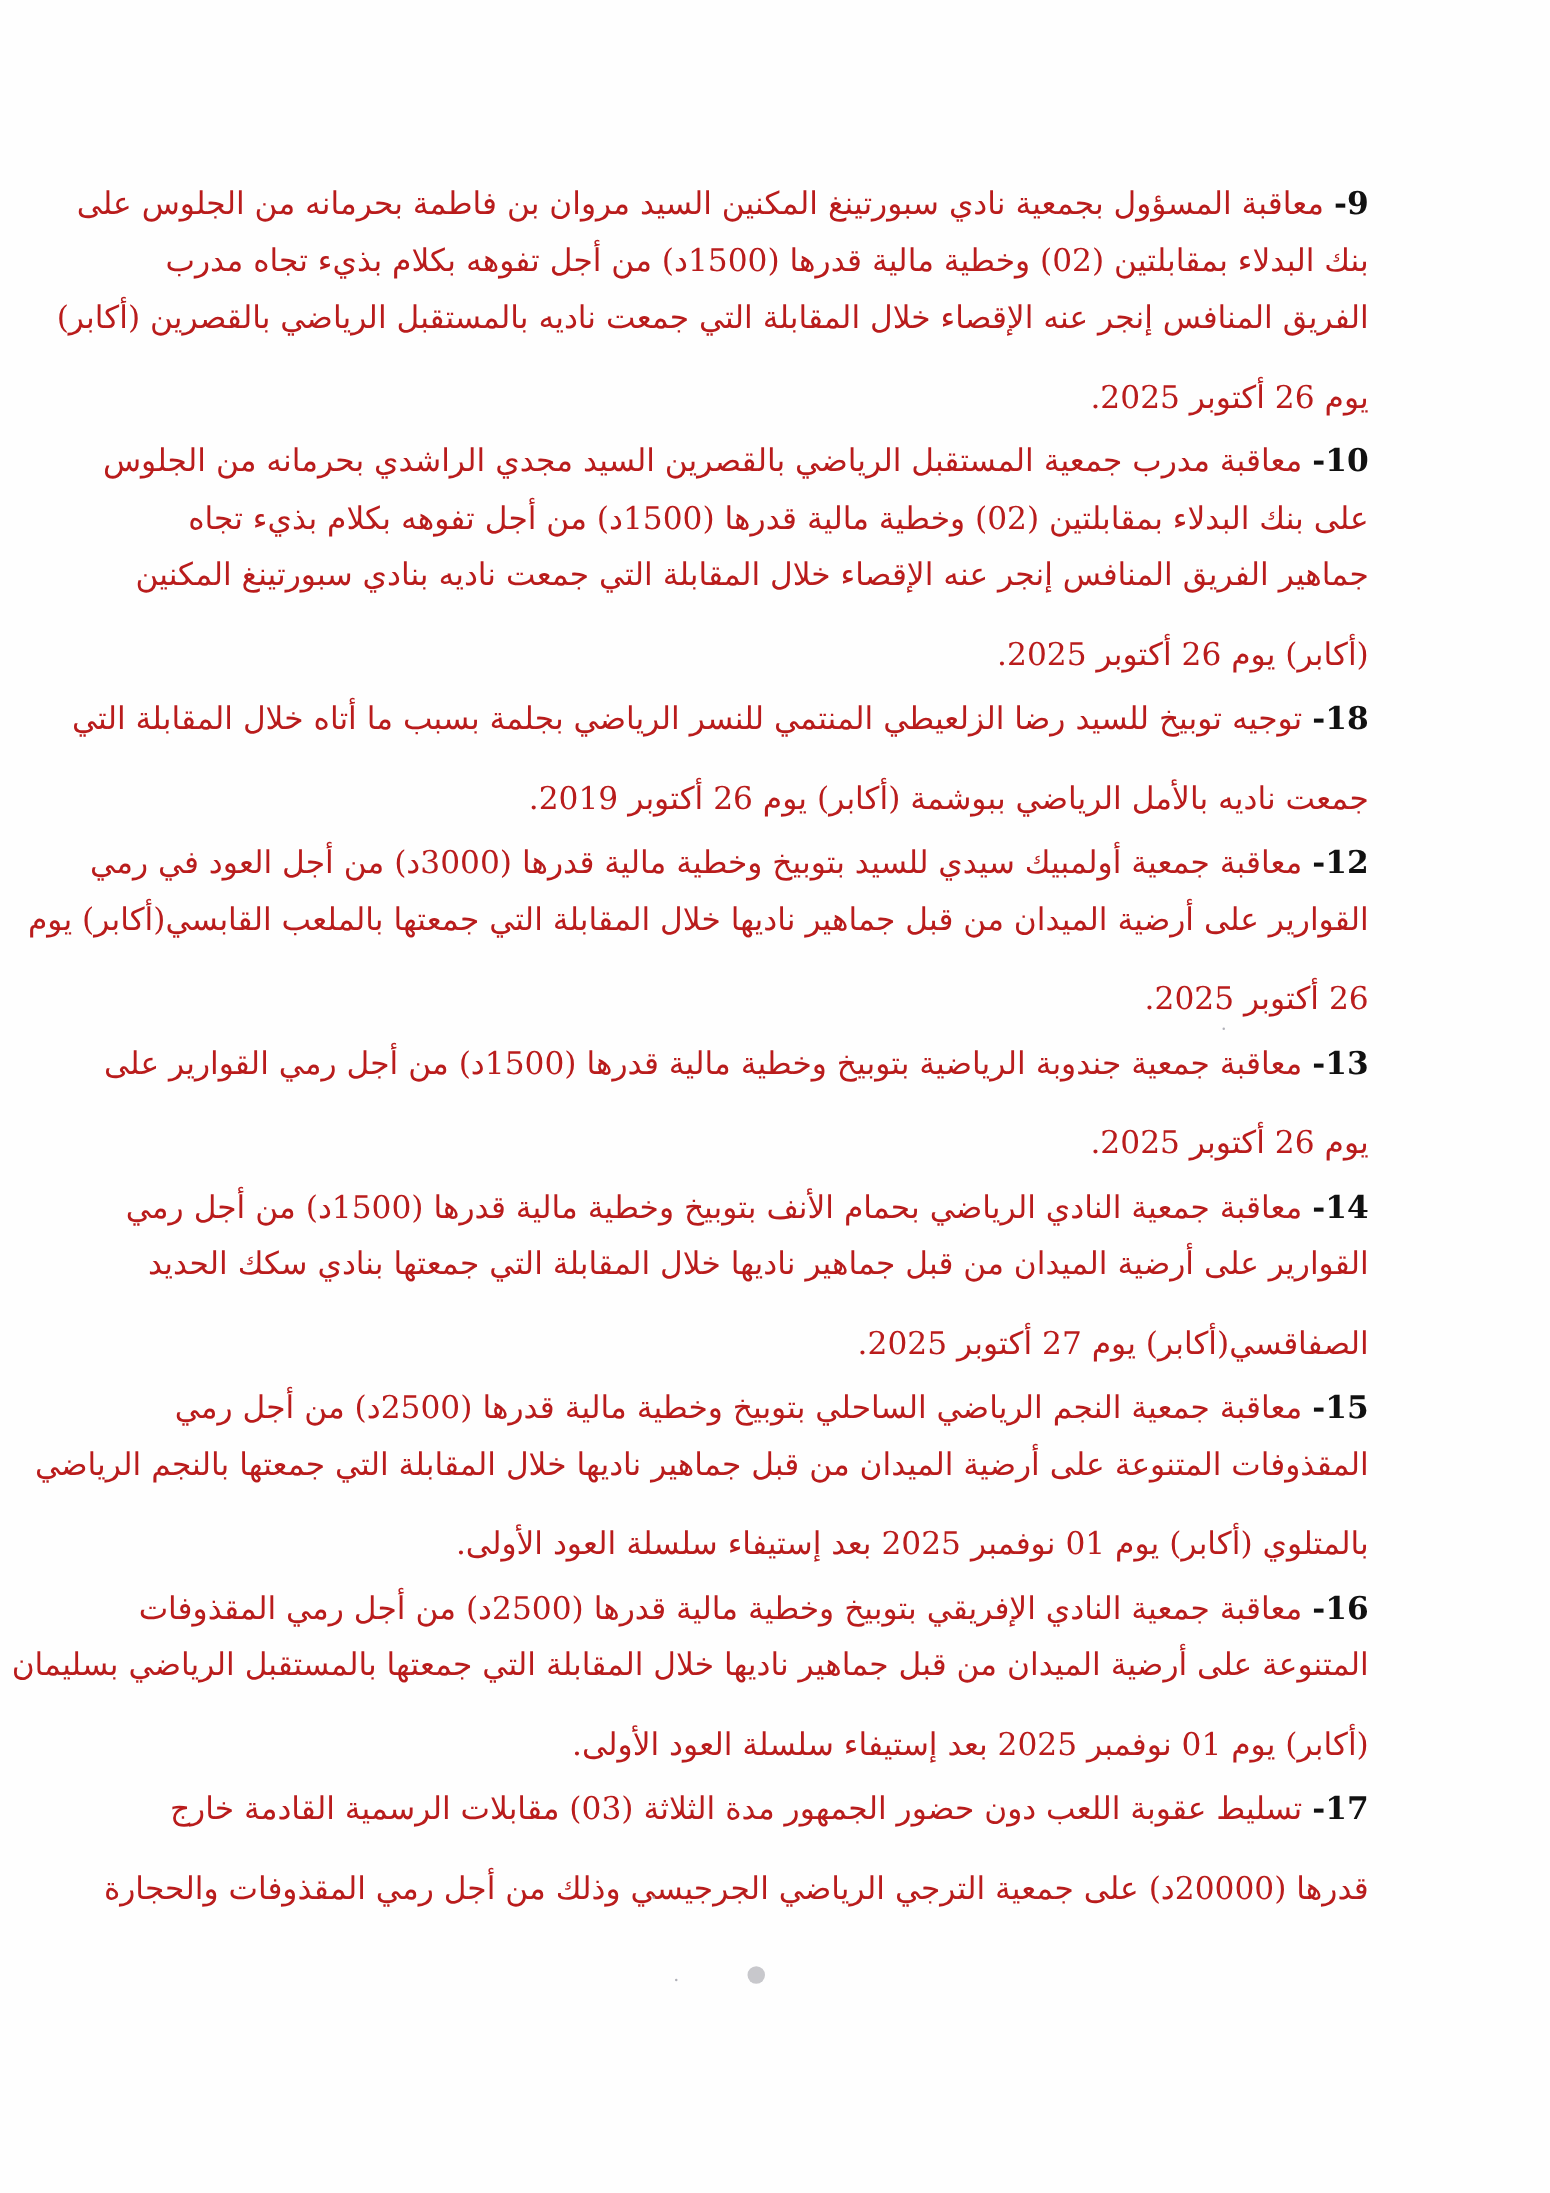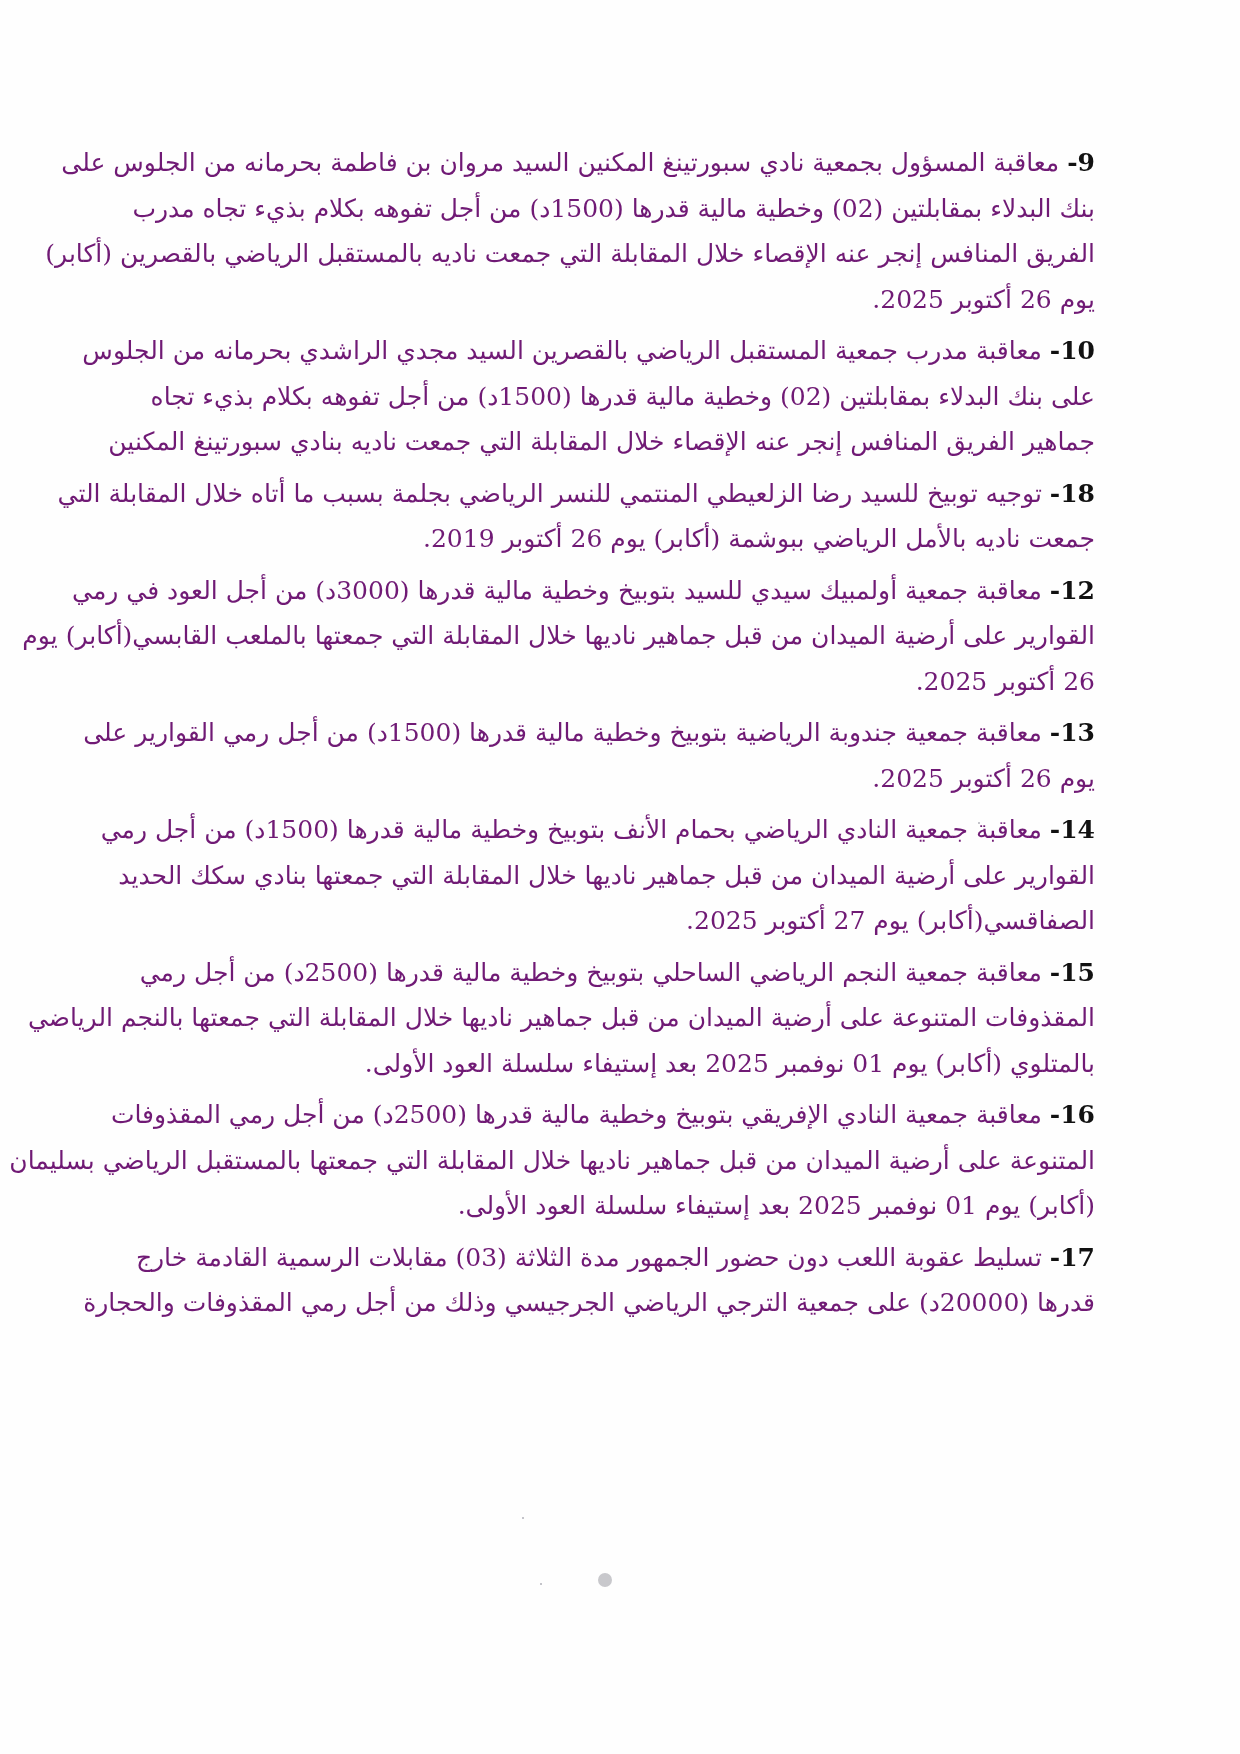--- a/index.html
+++ b/index.html
@@ -29,30 +29,31 @@
     }
     .item {
       margin: 0 0 6px 0;
       padding: 0;
     }
     .item-number {
       font-weight: bold;
       color: #111;
     }
     .item-text {
-      color: #701a75;
+      color: #b91c1c;
     }
     .line {
       display: block;
       white-space: nowrap;
       text-align: justify;
       text-align-last: justify;
     }
     .line.last {
       text-align-last: right;
+      margin-top: 18px;
     }
     .page-dot {
       position: absolute;
       left: 598px;
       top: 1573px;
       width: 14px;
       height: 14px;
       border-radius: 50%;
       background: #c8c8cc;
     }
@@ -71,20 +72,21 @@
     <div class="item">
       <span class="line"><span class="item-number">9-</span> <span class="item-text">معاقبة المسؤول بجمعية نادي سبورتينغ المكنين السيد مروان بن فاطمة بحرمانه  من الجلوس على</span></span>
       <span class="line"><span class="item-text">بنك البدلاء بمقابلتين (02) وخطية مالية قدرها (1500د) من أجل تفوهه بكلام بذيء تجاه مدرب</span></span>
       <span class="line"><span class="item-text">الفريق المنافس إنجر عنه الإقصاء خلال المقابلة التي جمعت ناديه بالمستقبل الرياضي بالقصرين (أكابر)</span></span>
       <span class="line last"><span class="item-text">يوم 26 أكتوبر 2025.</span></span>
     </div>
     <div class="item">
       <span class="line"><span class="item-number">10-</span> <span class="item-text">معاقبة مدرب جمعية المستقبل الرياضي بالقصرين السيد مجدي الراشدي بحرمانه  من الجلوس</span></span>
       <span class="line"><span class="item-text">على بنك البدلاء بمقابلتين (02) وخطية مالية قدرها (1500د) من أجل تفوهه بكلام بذيء تجاه</span></span>
       <span class="line"><span class="item-text">جماهير الفريق المنافس إنجر عنه الإقصاء خلال المقابلة التي جمعت ناديه بنادي سبورتينغ المكنين</span></span>
+      <span class="line last"><span class="item-text">(أكابر) يوم 26 أكتوبر 2025.</span></span>
     </div>
     <div class="item">
       <span class="line"><span class="item-number">18-</span> <span class="item-text">توجيه توبيخ للسيد رضا الزلعيطي المنتمي للنسر الرياضي بجلمة بسبب ما أتاه خلال المقابلة التي</span></span>
       <span class="line last"><span class="item-text">جمعت ناديه بالأمل الرياضي ببوشمة (أكابر) يوم 26 أكتوبر 2019.</span></span>
     </div>
     <div class="item">
       <span class="line"><span class="item-number">12-</span> <span class="item-text">معاقبة جمعية أولمبيك سيدي للسيد بتوبيخ وخطية مالية قدرها (3000د) من أجل العود في رمي</span></span>
       <span class="line"><span class="item-text">القوارير على أرضية الميدان من قبل جماهير ناديها خلال المقابلة التي جمعتها بالملعب القابسي(أكابر) يوم</span></span>
       <span class="line last"><span class="item-text">26 أكتوبر 2025.</span></span>
     </div>

